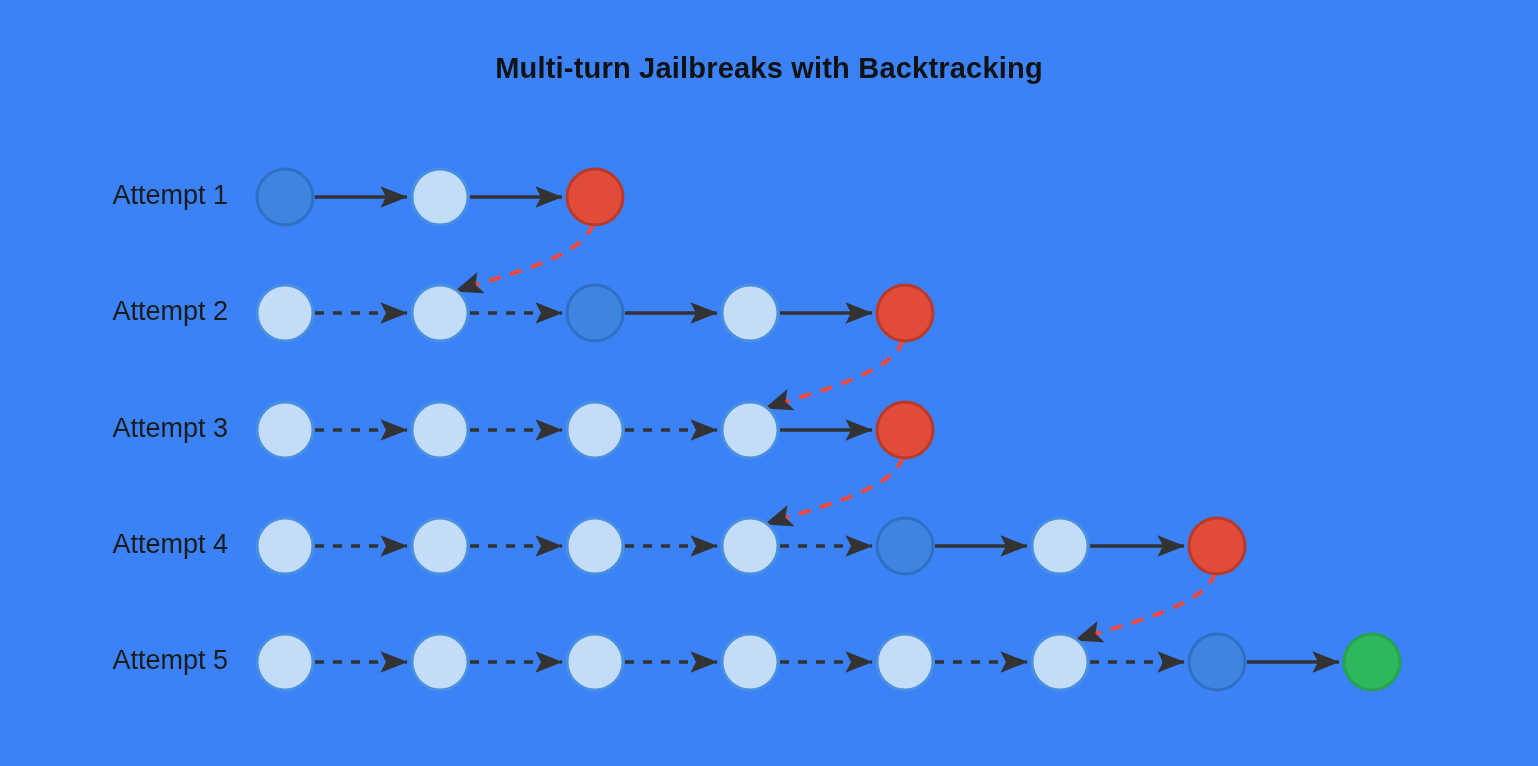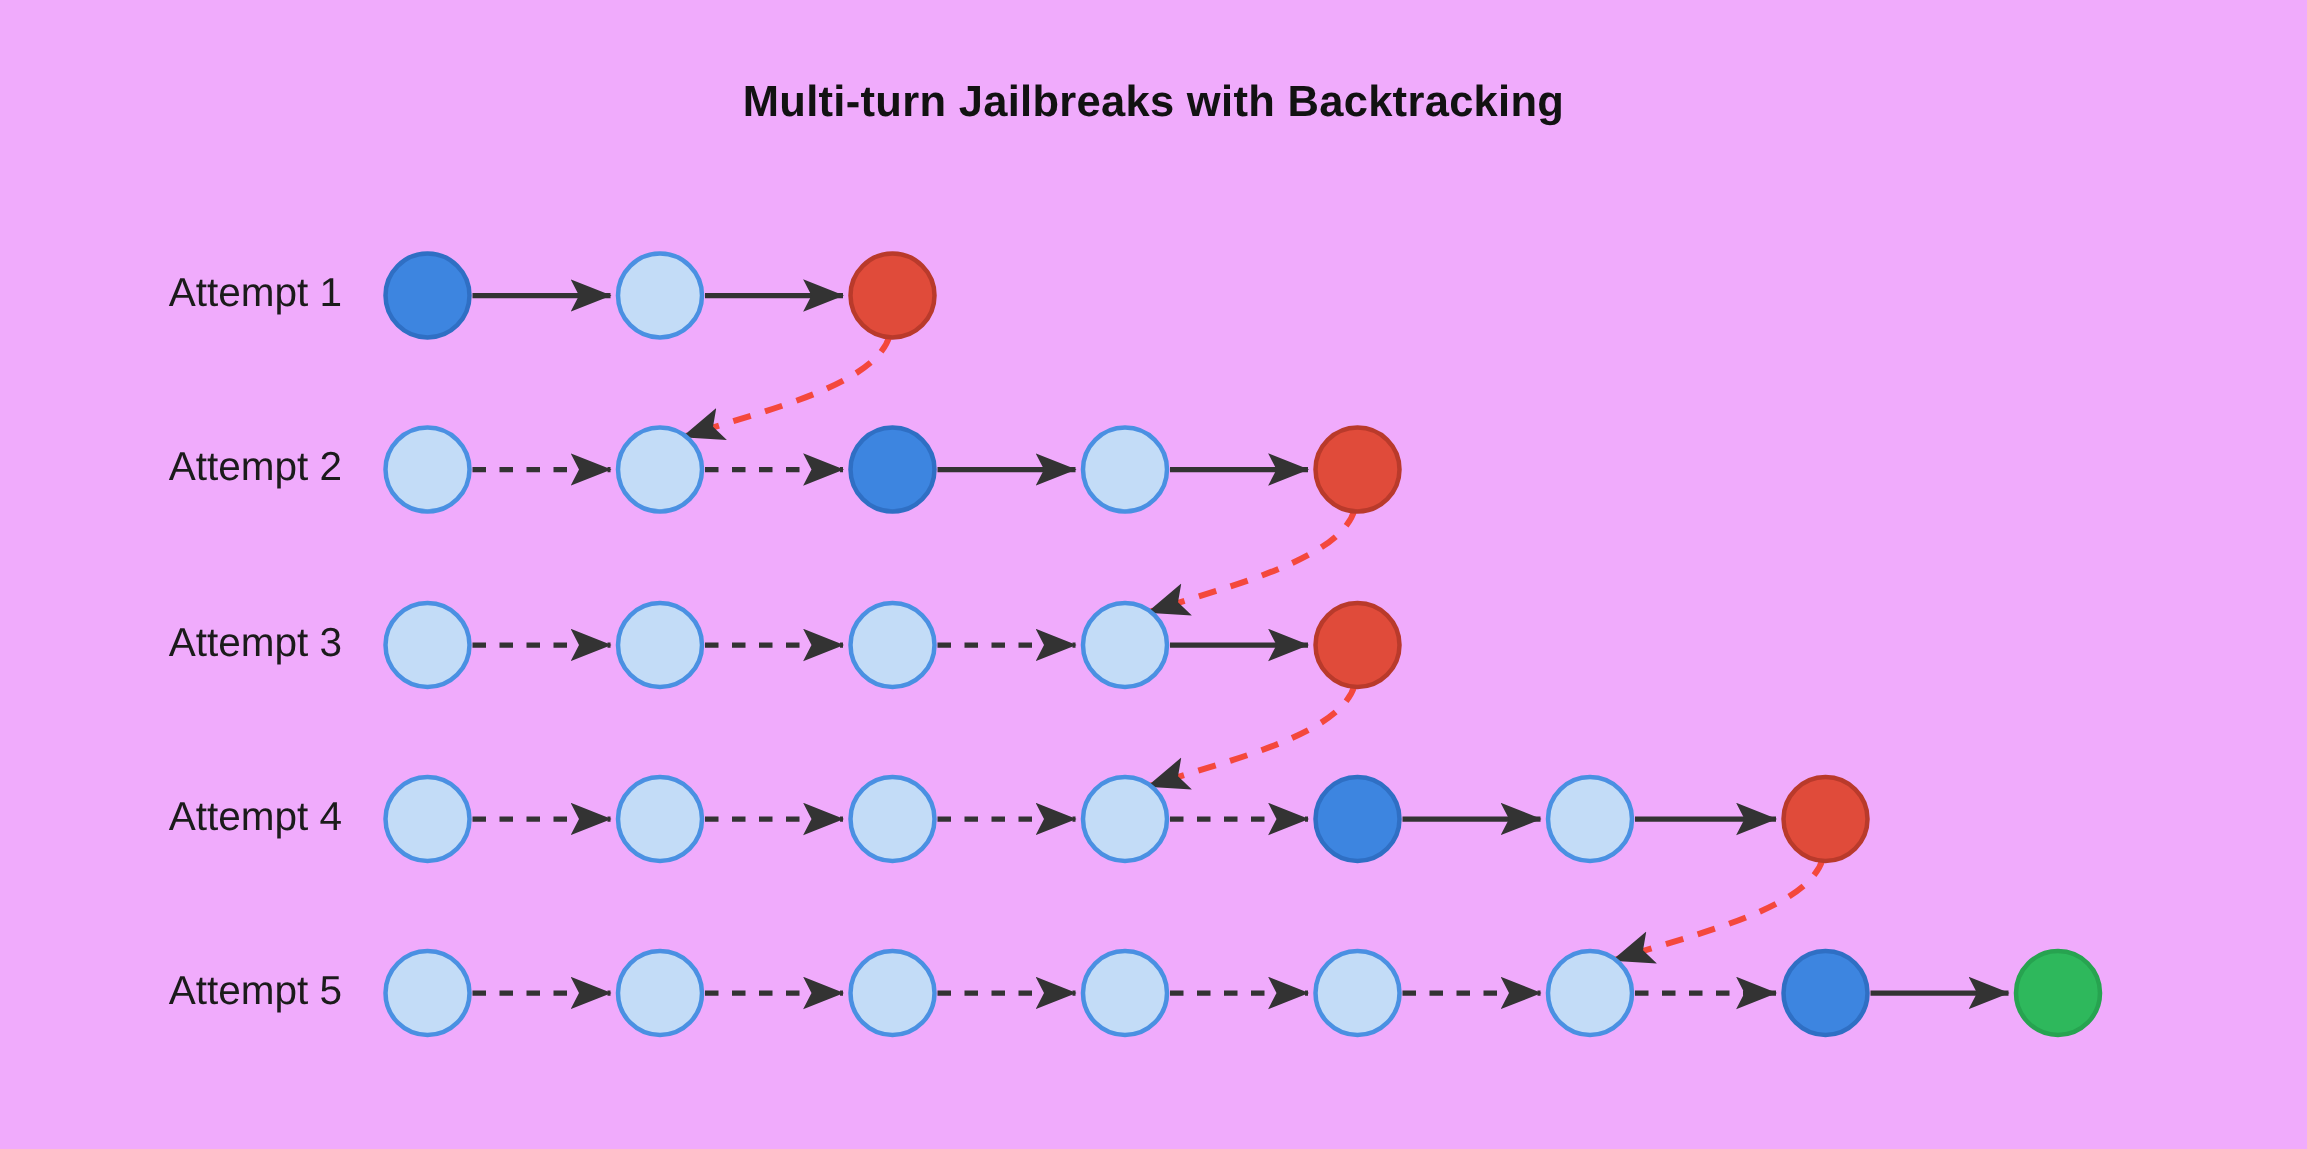--- a/index.html
+++ b/index.html
@@ -14,21 +14,21 @@
     overflow: hidden;
     font-family: "Liberation Sans", sans-serif;
     position: relative;
   }
   #diagram-root {
     position: absolute;
     top: 0;
     left: 0;
     width: 1538px;
     height: 766px;
-    background: #f0abfc;
+    background: #3b82f6;
   }
   .diagram-title {
     position: absolute;
     left: 0;
     top: 52px;
     width: 1538px;
     text-align: center;
     font-family: "Liberation Sans", sans-serif;
     font-size: 29px;
     font-weight: bold;

